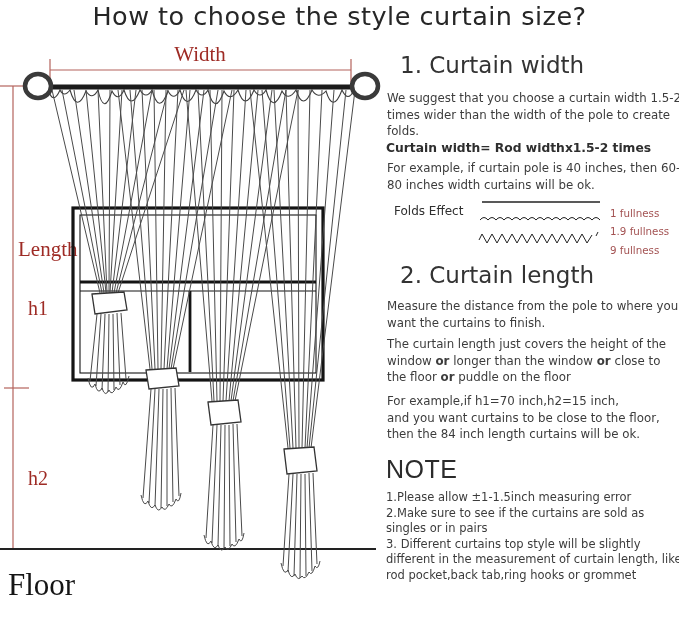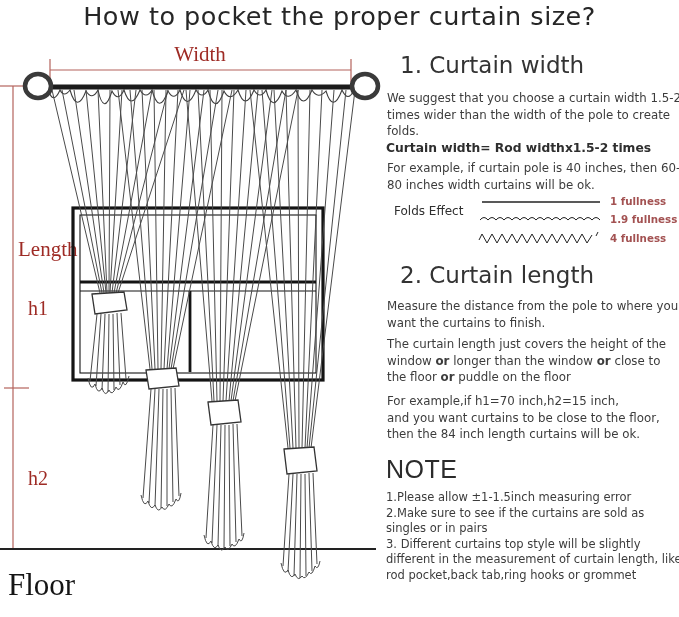--- a/index.html
+++ b/index.html
@@ -23,34 +23,34 @@
     font-size:23px;color:#333333;padding-left:14px;white-space:nowrap;
   }
   .body-para{font-size:11.8px;line-height:16.5px;color:#3c3c3c;padding-left:1px;}
   .formula{font-size:12.3px;font-weight:bold;color:#2e2e2e;white-space:nowrap;}
   .pre-lines{white-space:pre-line;}
   .folds-block{height:58px;}
   .folds-label{
     position:absolute;left:8px;top:12px;font-size:12px;color:#2f2f2f;white-space:nowrap;
   }
   .folds-lines{position:absolute;left:92px;top:2px;}
-  .folds-tags{position:absolute;left:224px;top:0;font-weight:bold;}
+  .folds-tags{position:absolute;left:224px;top:12px;}
   .folds-tag{font-size:10.3px;color:#a35252;height:18.4px;line-height:18.4px;white-space:nowrap;}
   .note-heading{
     font-family:"Liberation Sans",sans-serif;font-size:25px;color:#2b2b2b;
     font-weight:normal;letter-spacing:0.5px;
   }
   .note-item{font-size:11.5px;line-height:15.6px;color:#3c3c3c;}
 </style>
 </head>
 <body>
 
 <div id="canvas">
 
-  <div class="page-title">How to pocket the proper curtain size?</div>
+  <div class="page-title">How to choose the style curtain size?</div>
 
   <svg class="diagram" viewBox="0 0 390 617" width="390" height="617">
 
     <g stroke="#b4635d" stroke-width="1.2">
       <line x1="50" y1="70" x2="351" y2="70"></line>
       <line x1="50" y1="59" x2="50" y2="82"></line>
       <line x1="351" y1="59" x2="351" y2="82"></line>
     </g>
     <text class="measure-label" x="200" y="61" font-size="21" text-anchor="middle">Width</text>
 
@@ -133,21 +133,21 @@
     <div class="folds-block" style="top:192px;">
       <div class="folds-label">Folds Effect</div>
       <svg class="folds-lines" width="126" height="56" viewBox="0 0 126 56">
         <path d="M4,8 H122" stroke="#222222" stroke-width="1.4" fill="none"></path>
         <path stroke="#222222" stroke-width="1" fill="none" d="M2,26 q4,-5 8,0 q4,-5 8,0 q4,-5 8,0 q4,-5 8,0 q4,-5 8,0 q4,-5 8,0 q4,-5 8,0 q4,-5 8,0 q4,-5 8,0 q4,-5 8,0 q4,-5 8,0 q4,-5 8,0 q4,-5 8,0 q4,-5 8,0 q4,-5 8,0"></path>
         <path stroke="#222222" stroke-width="1" fill="none" d="M1,46 L4,40 L9,49 L14,40 L19,49 L24,40 L29,49 L34,40 L39,49 L44,40 L49,49 L54,40 L59,49 L64,40 L69,49 L74,40 L79,49 L84,40 L89,49 L94,40 L99,49 L104,40 L109,49 L114,41 M118,42 l2,-4"></path>
       </svg>
       <div class="folds-tags">
         <div class="folds-tag">1 fullness</div>
         <div class="folds-tag">1.9 fullness</div>
-        <div class="folds-tag">4 fullness</div>
+        <div class="folds-tag">9 fullness</div>
       </div>
     </div>
 
     <div class="sec-heading" style="top:262px;">2. Curtain length</div>
 
     <div class="body-para" style="top:298px;">Measure the distance from the pole to where you want the curtains to finish.</div>
 
     <div class="body-para" style="top:336px;">The curtain length just covers the height of the window <b>or</b> longer than the window <b>or</b> close to the floor <b>or</b> puddle on the floor</div>
 
     <div class="body-para pre-lines" style="top:393px;">For example,if h1=70 inch,h2=15 inch,

